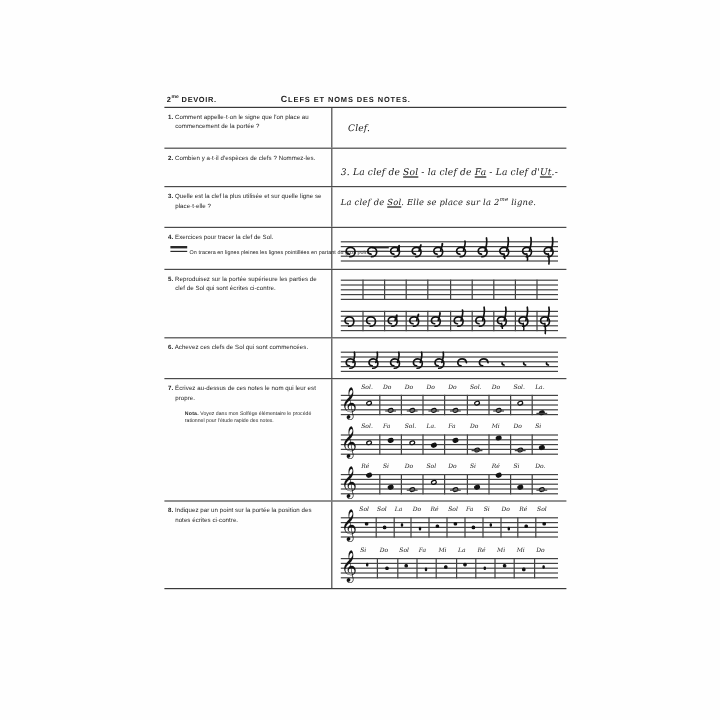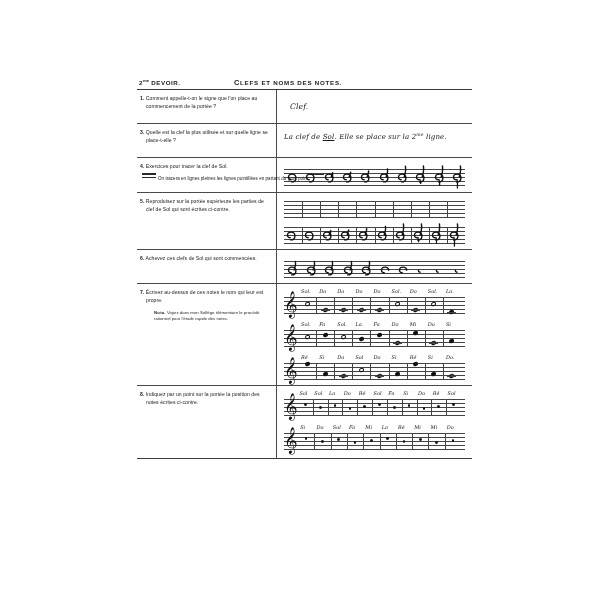--- a/index.html
+++ b/index.html
@@ -202,20 +202,30 @@
 
       <div class="row" style="min-height:33px">
         <div class="qcell">
           <div class="q"><span class="n">1.</span> <span>Comment appelle-t-on le signe que l'on place au commencement de la portée ?</span></div>
         </div>
         <div class="acell">
           <div class="hand" style="padding-top:6px;padding-left:6px">Clef.</div>
         </div>
       </div>
 
+      <div class="row" style="min-height:30px">
+        <div class="qcell">
+          <div class="q"><span class="n">2.</span> <span>Combien y a-t-il d'espèces de clefs ? Nommez-les.</span></div>
+        </div>
+        <div class="acell">
+          <div class="hand" style="padding-top:9px">
+            3. La clef de <span class="u">Sol</span> - la clef de <span class="u">Fa</span> - La clef d'<span class="u">Ut</span>.-
+          </div>
+        </div>
+      </div>
 
       <div class="row" style="min-height:33px">
         <div class="qcell">
           <div class="q"><span class="n">3.</span> <span>Quelle est la clef la plus utilisée et sur quelle ligne se place-t-elle ?</span></div>
         </div>
         <div class="acell">
           <div class="hand" style="font-size:7px;padding-top:3px">
             La clef de <span class="u">Sol</span>.
             Elle se place sur la 2<sup>me</sup> ligne.
           </div>

